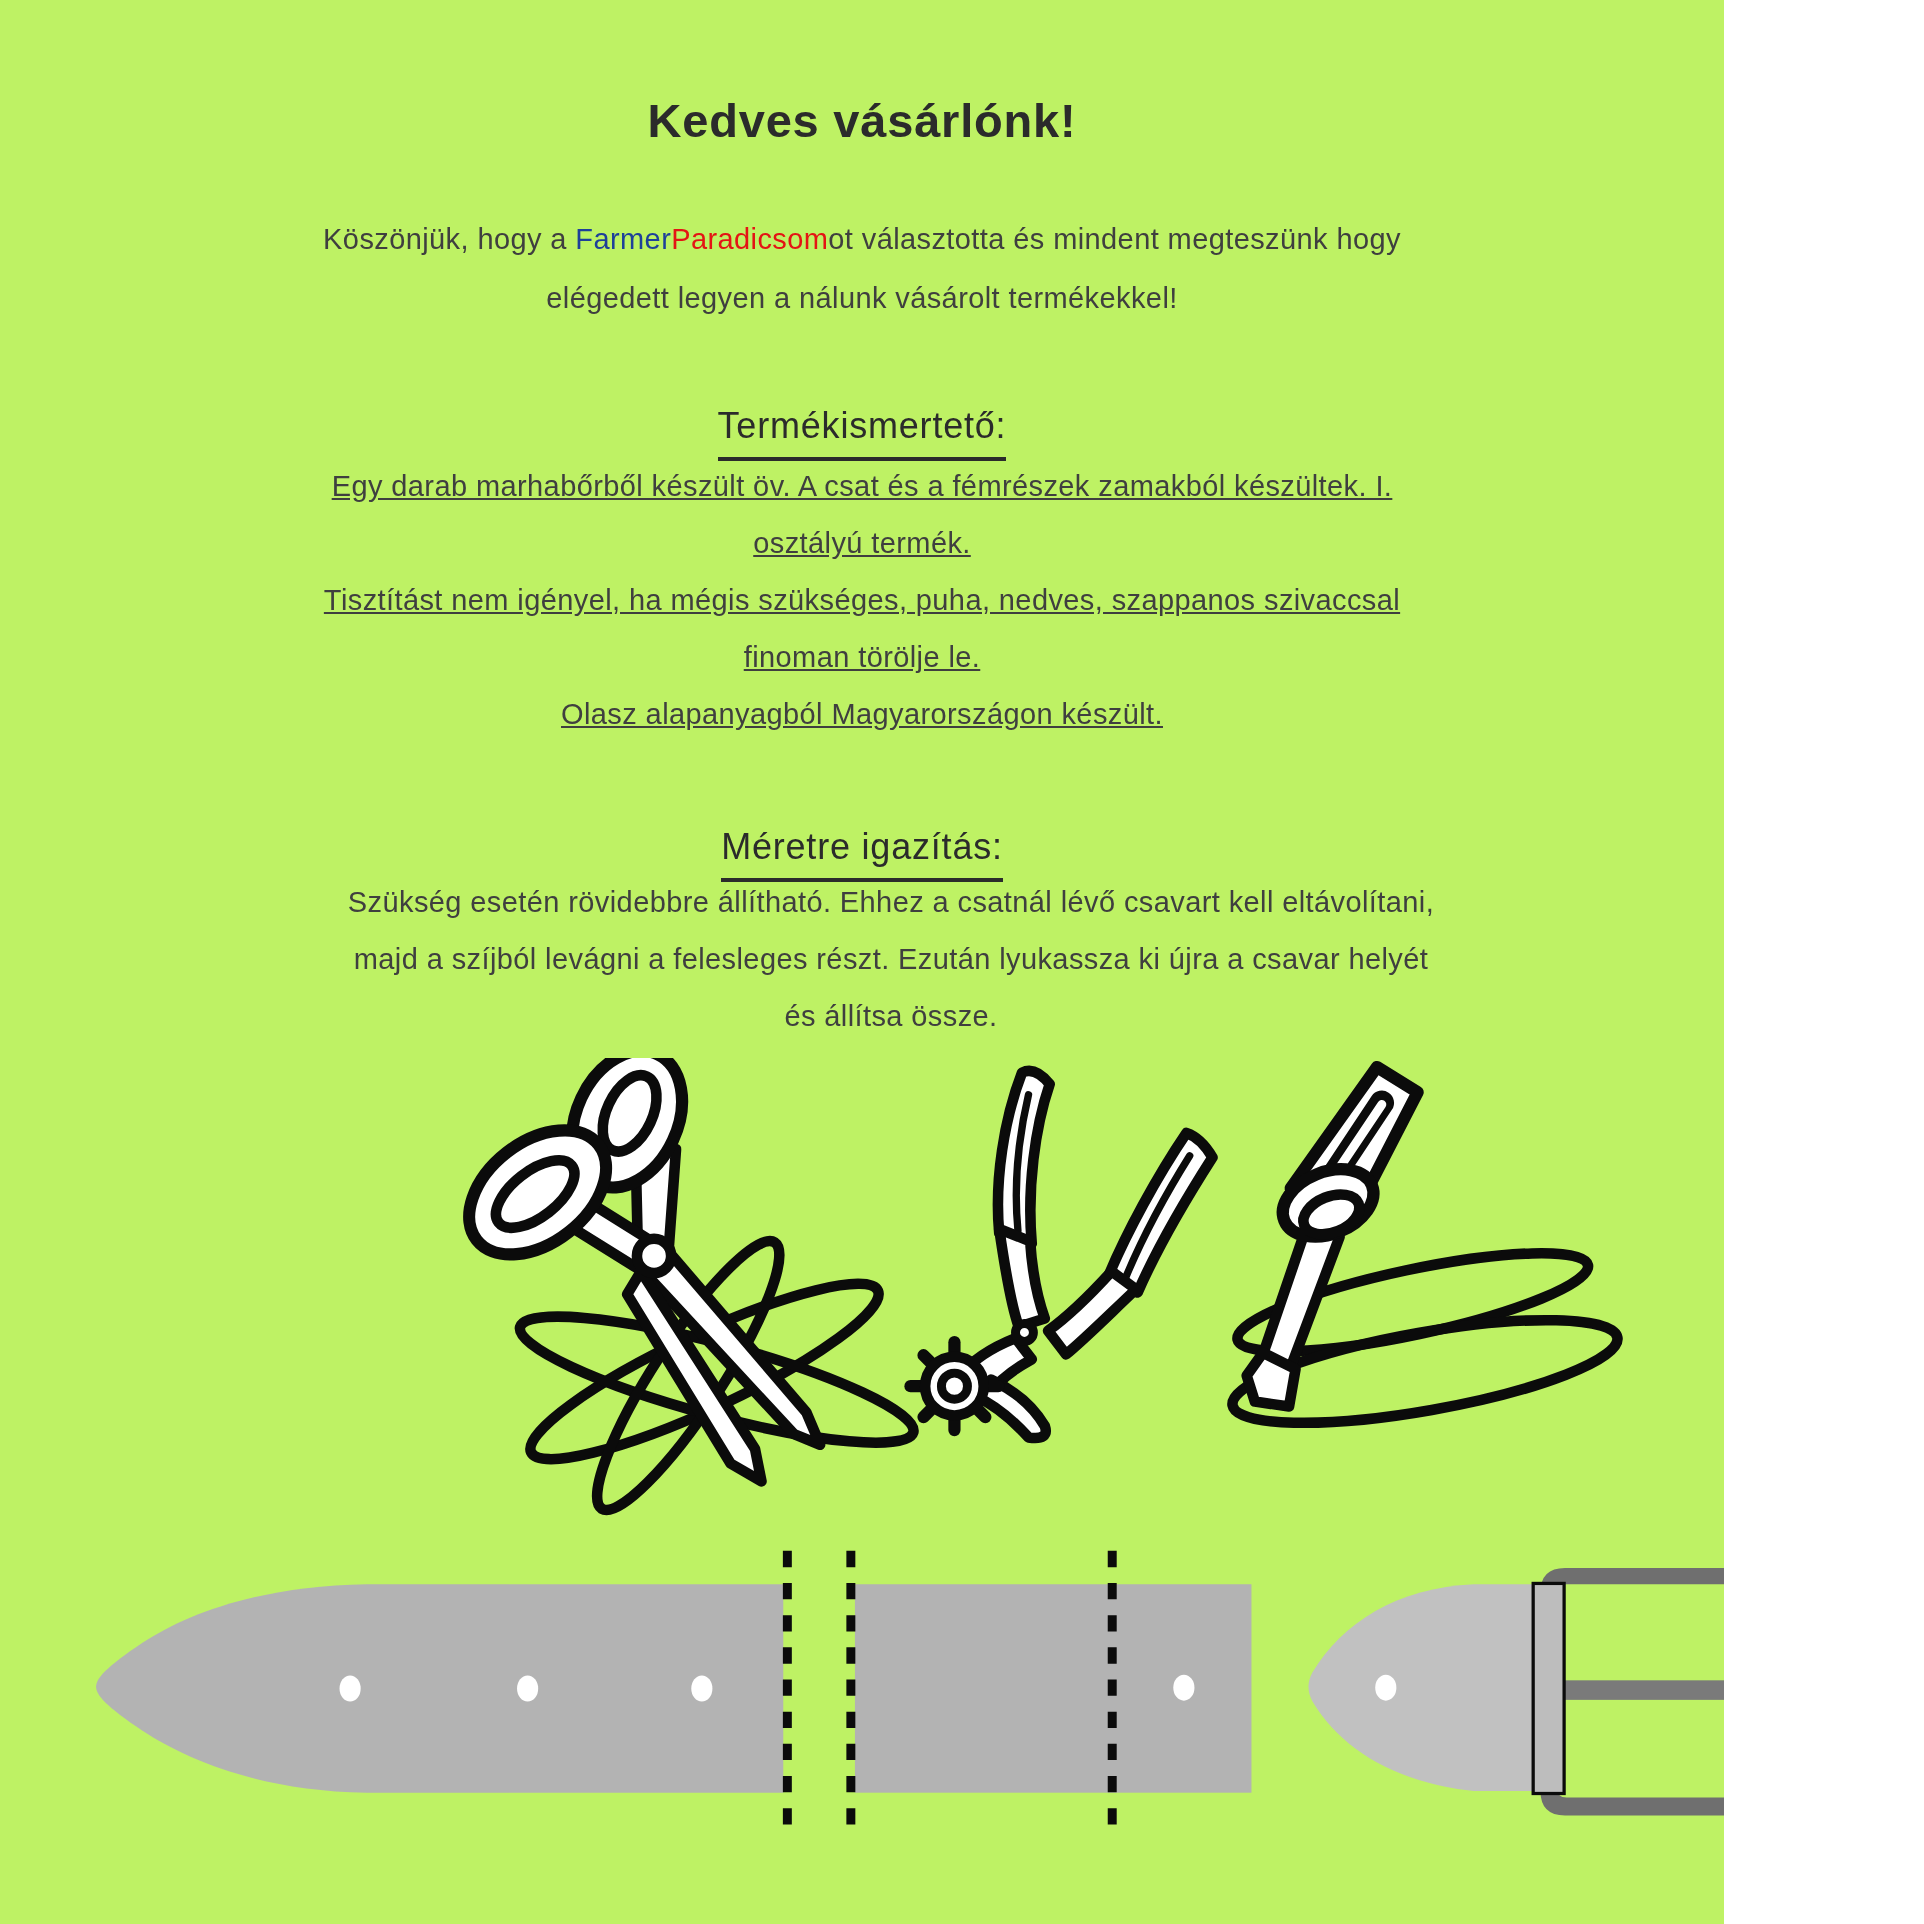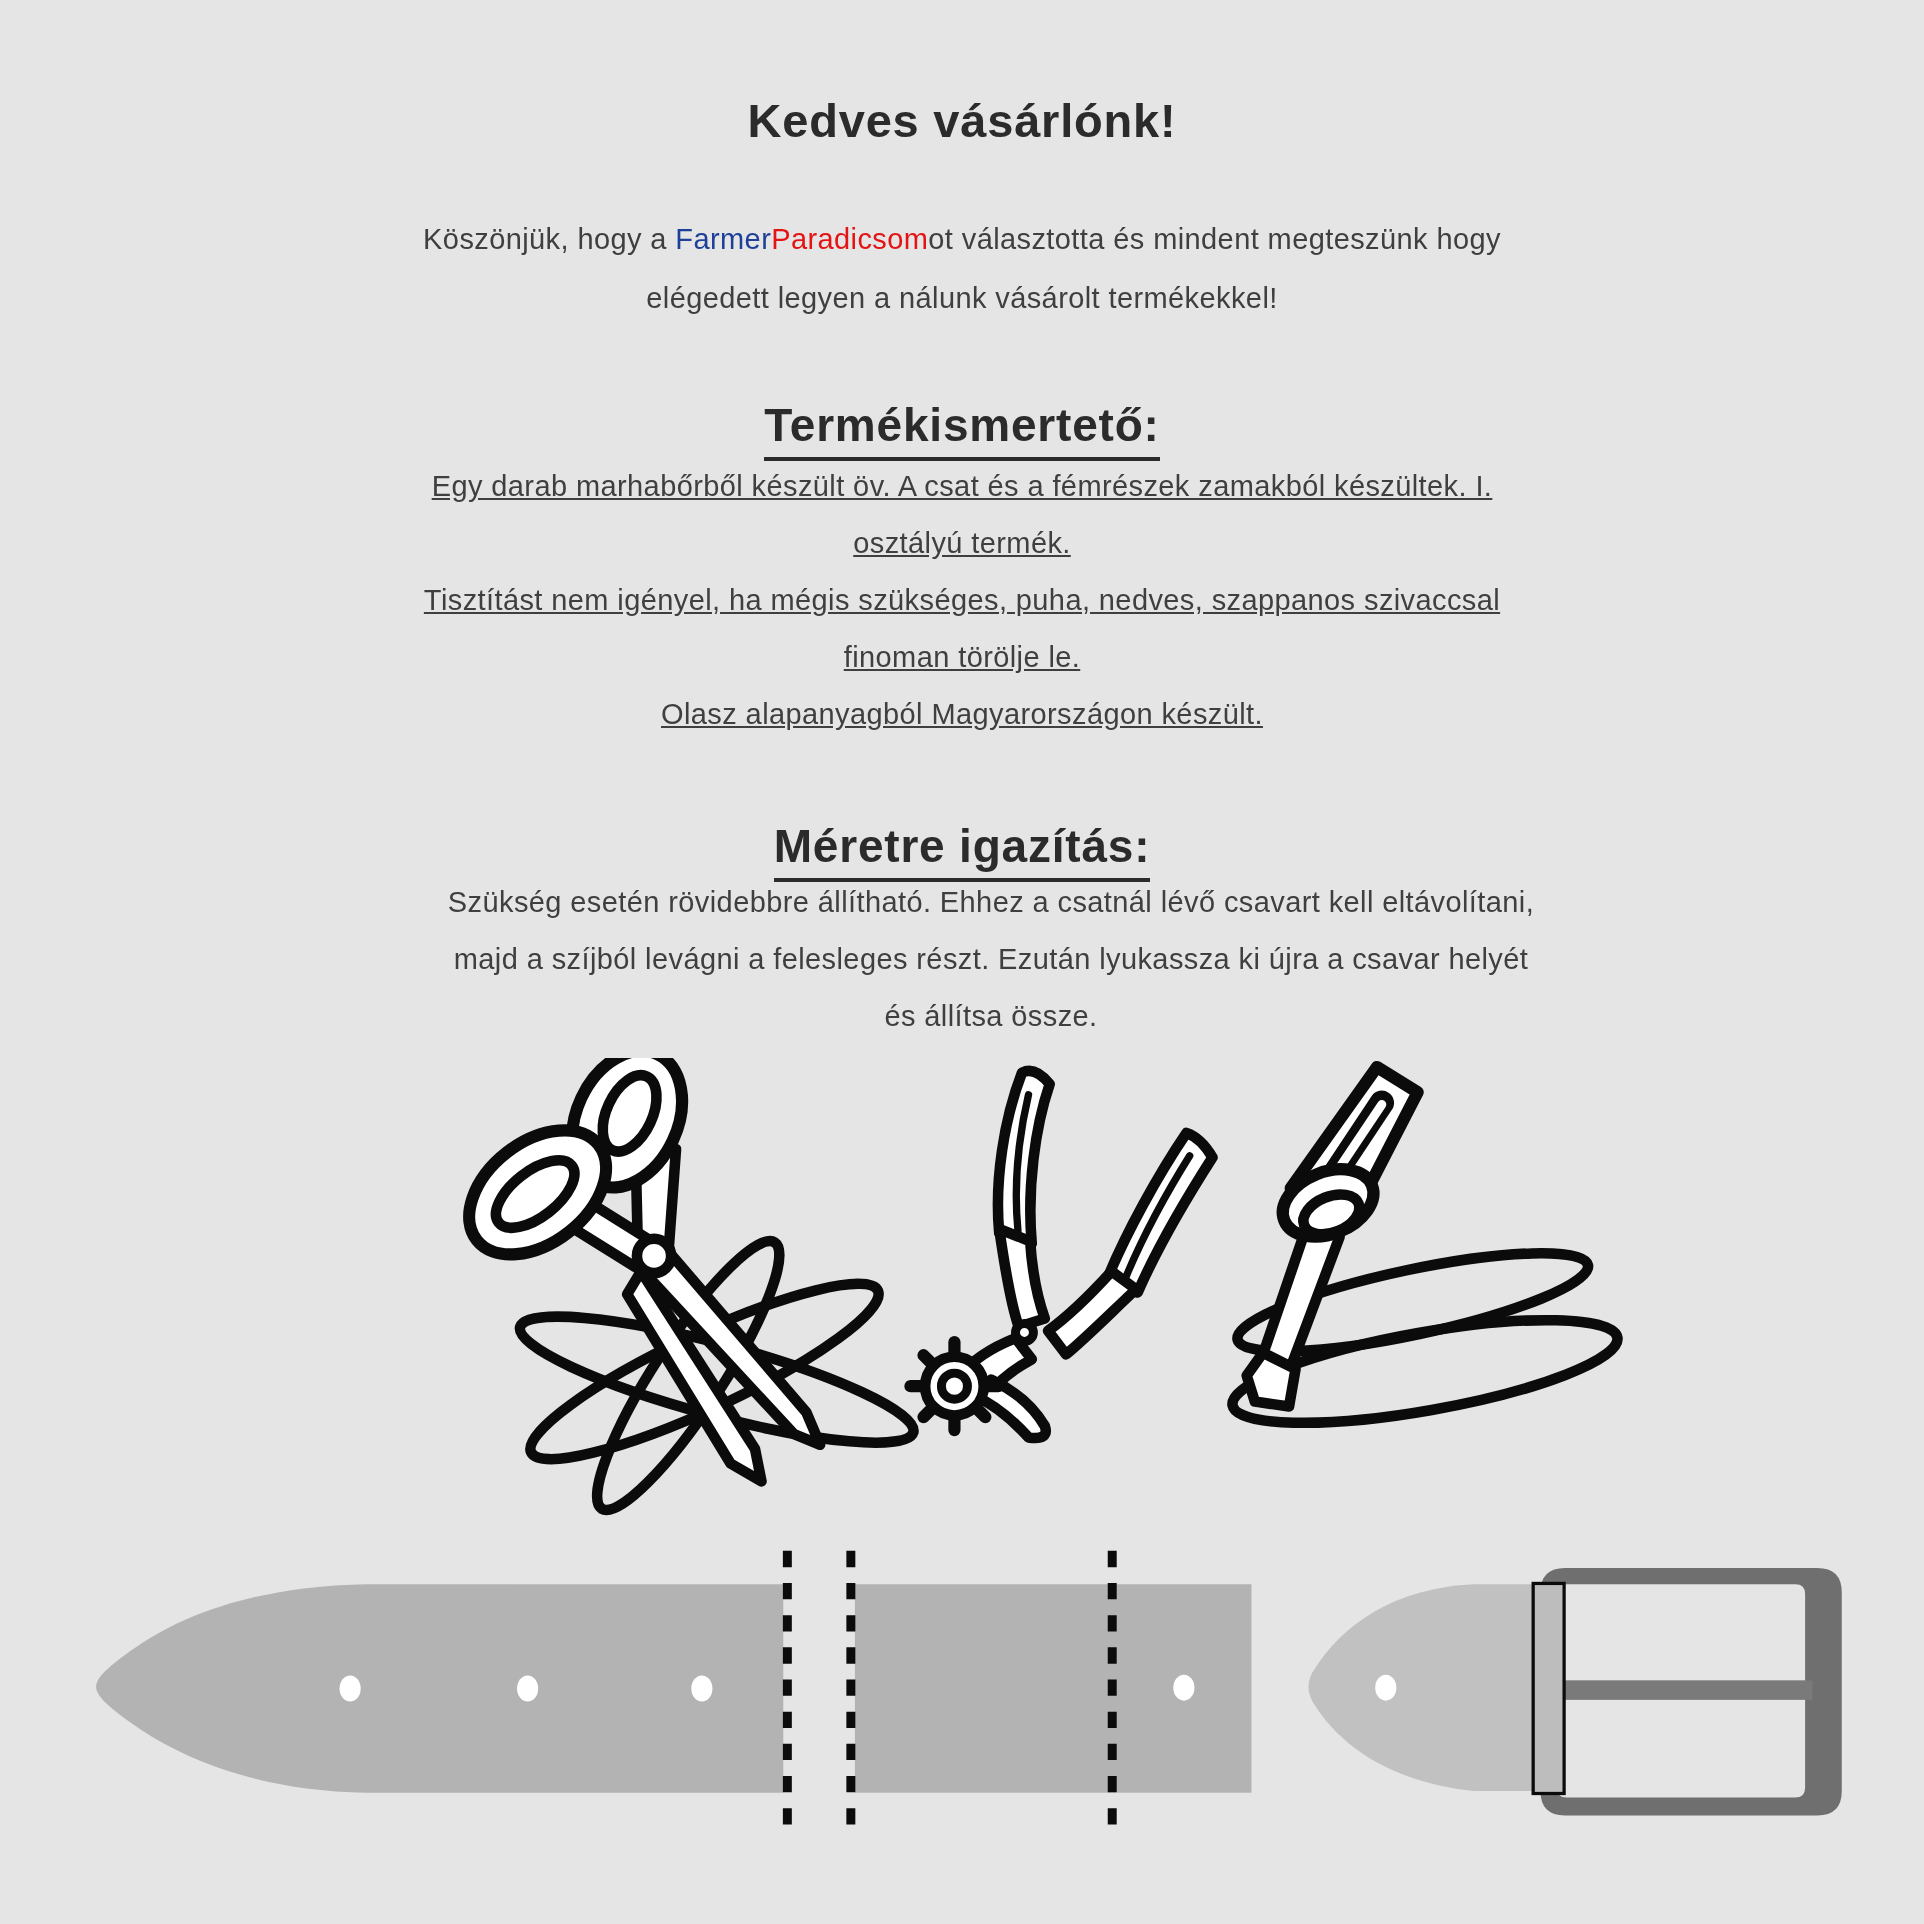--- a/index.html
+++ b/index.html
@@ -1,28 +1,28 @@
 <!DOCTYPE html>
 <html style="--text: #3f3f3f; --heading_text: #2b2b2b; --brand_blue: #1e4099; --brand_red: #e41414; --line_art: #0b0b0b; --belt_gray: #b3b3b3; --belt_tip_gray: #c1c1c1; --keeper_gray: #bdbdbd; --buckle_gray: #6f6f6f; --prong_gray: #7a7a7a;font-size:13px"><head>
 <meta charset="utf-8">
 <style>
   html,body{margin:0;padding:0;background:#ffffff;}
   .canvas{
-    position:relative;width:1924px;height:1924px;background:#e5e5e5;overflow:hidden;
+    position:relative;width:1724px;height:1924px;background:#bef264;overflow:hidden;
     font-family:"Liberation Sans", sans-serif;color:var(--text,#3f3f3f);
   }
   .txt{position:absolute;left:0;width:100%;text-align:center;}
   .page-title{
     top:91px;font-size:47px;line-height:59px;font-weight:700;
     color:var(--heading_text,#2b2b2b);letter-spacing:0.8px;
   }
   .para{font-size:29px;line-height:57px;letter-spacing:0.4px;}
   .intro{top:210px;line-height:59px;}
   .section-heading{
-    font-size:46px;line-height:59px;font-weight:700;color:var(--heading_text,#2b2b2b);
+    font-size:36px;line-height:59px;font-weight:400;color:var(--heading_text,#2b2b2b);
     letter-spacing:0.8px;
   }
   .section-heading .u{
     display:inline-block;border-bottom:4.1px solid var(--heading_text,#2b2b2b);
     padding-bottom:1.6px;
   }
   .h-product{top:396px;}
   .p-product{top:458px;text-decoration:underline;}
   .h-sizing{top:817px;}
   .p-sizing{top:874px;padding-left:29px;}

